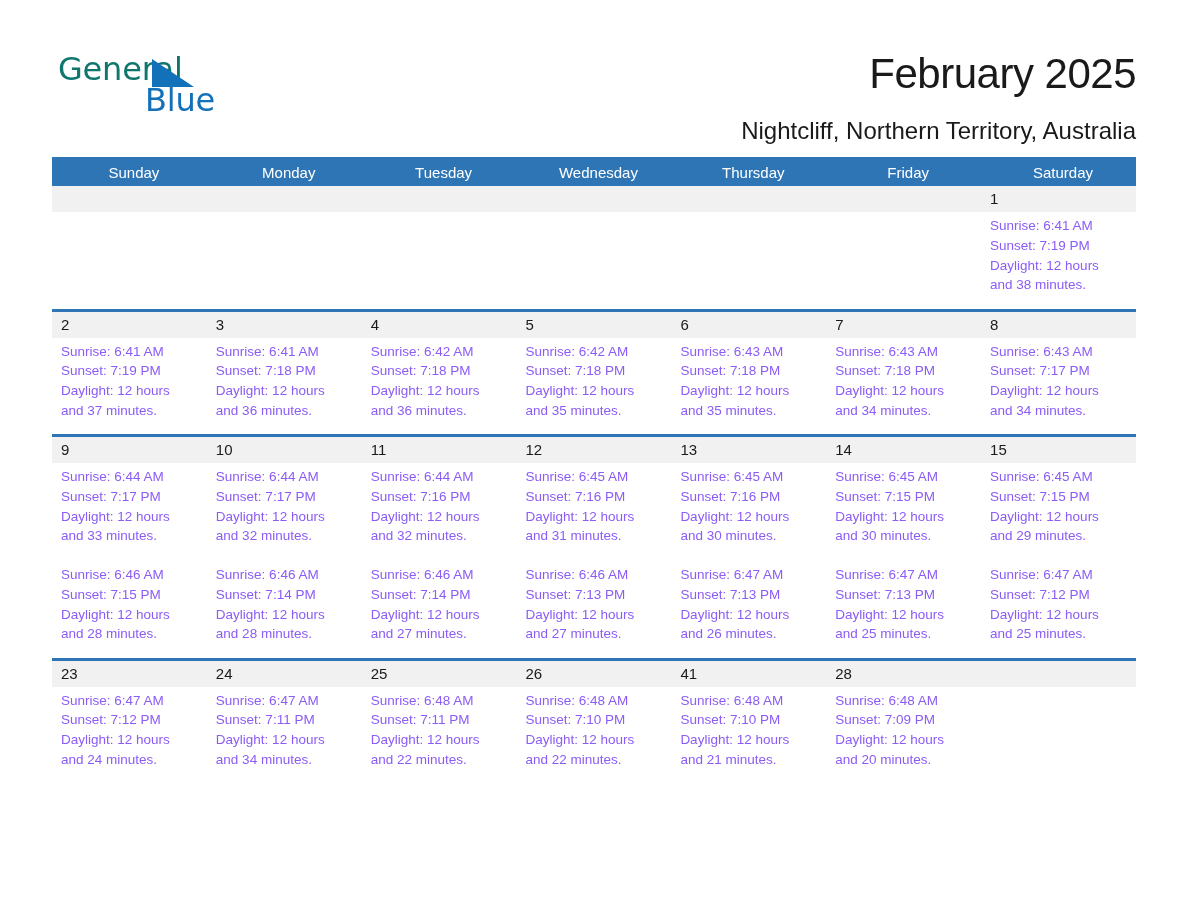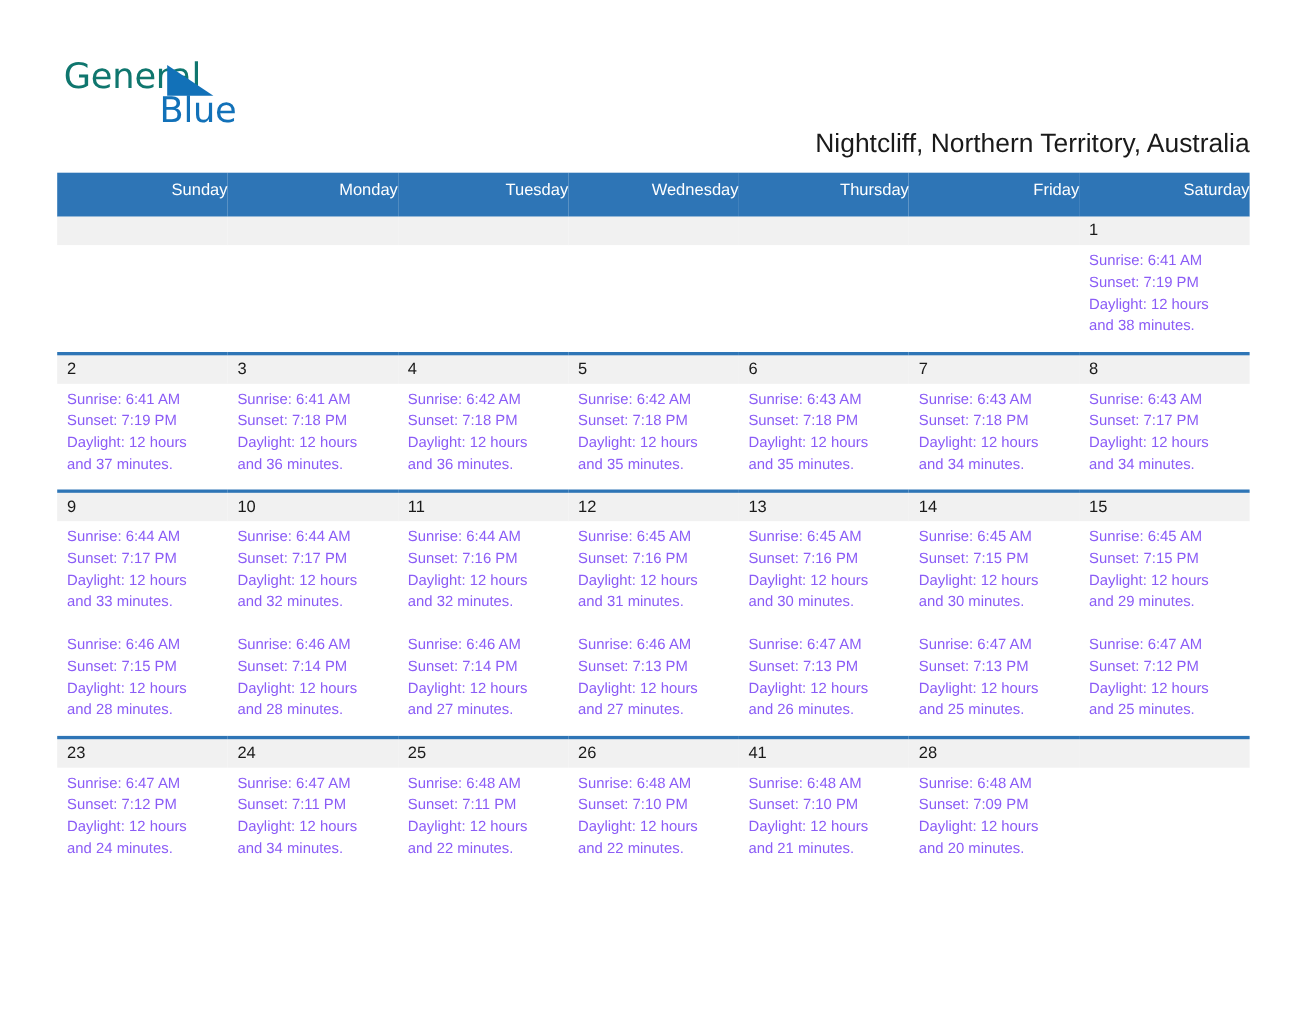--- a/index.html
+++ b/index.html
@@ -97,22 +97,22 @@
     top: 157px;
     width: 1084px;
     border-collapse: collapse;
     table-layout: fixed;
   }
   .cal th {
     background: #2e75b6;
     color: #ffffff;
     font-size: 15px;
     font-weight: 400;
-    text-align: right;
-    padding: 7px 0 16px 9px;
+    text-align: center;
+    padding: 7px 0 5px 9px;
     height: 17px;
     vertical-align: middle;
     box-sizing: border-box;
   }
   .cal col.c { width: 154.85px; }
 
   .daynum-row td {
     background: #f1f1f1;
     font-size: 15px;
     color: #1a1a1a;
@@ -144,20 +144,21 @@
 <body>
 
 <div class="page">
 
   <div class="top">
     <div class="logo">
       <span class="logo-general">General</span>
       <span class="logo-tri"></span>
       <span class="logo-blue">Blue</span>
     </div>
+    <div class="title">February 2025</div>
     <div class="subtitle">Nightcliff, Northern Territory, Australia</div>
   </div>
 
   <table class="cal">
     <colgroup>
       <col class="c">
         <col class="c">
         <col class="c">
         <col class="c">
         <col class="c">

